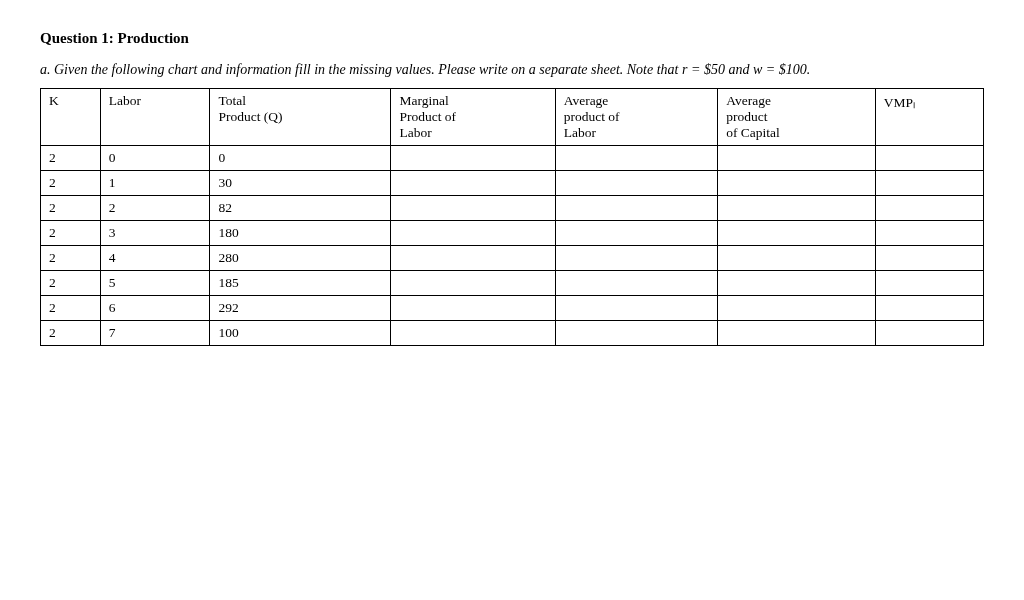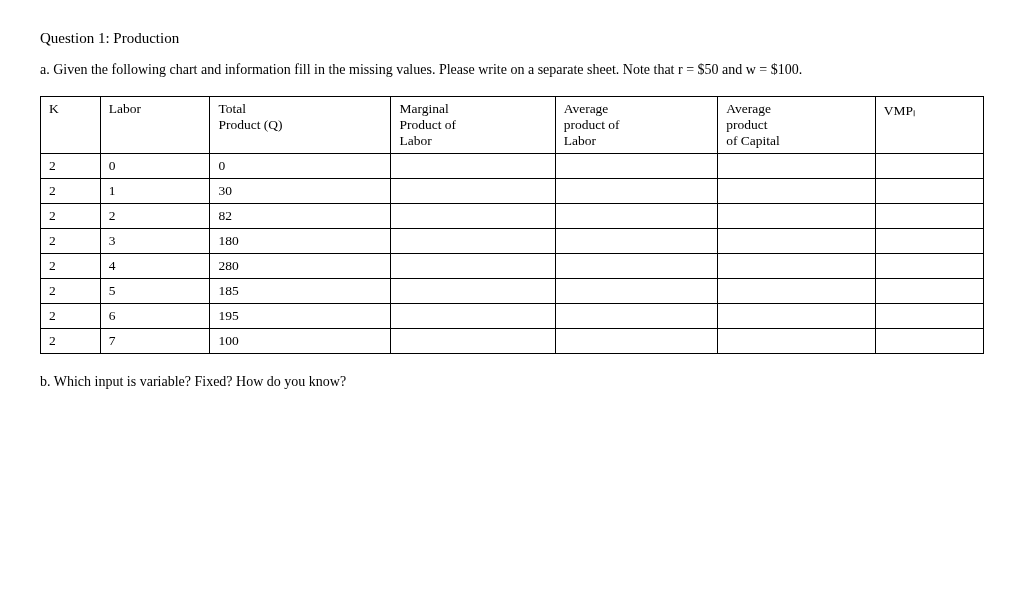--- a/index.html
+++ b/index.html
@@ -6,28 +6,29 @@
     body {
       background: #fff;
       font-family: Georgia, 'Times New Roman', serif;
       font-size: 14px;
       color: #000;
       padding: 30px 40px;
       width: 1024px;
       min-height: 600px;
     }
     .question-title {
-      font-weight: normal;
+      font-weight: bold;
       font-size: 15px;
       margin-bottom: 12px;
     }
     .intro-text {
       font-size: 14px;
       line-height: 1.5;
-      margin-bottom: 16px;
+      margin-bottom: 8px;
+      font-style: italic;
     }
     table {
       border-collapse: collapse;
       width: 100%;
       margin-bottom: 16px;
       font-size: 13.5px;
     }
     table th, table td {
       border: 1px solid #000;
       padding: 4px 8px;
@@ -119,33 +120,32 @@
         <td>5</td>
         <td>185</td>
         <td></td>
         <td></td>
         <td></td>
         <td></td>
       </tr>
       <tr>
         <td>2</td>
         <td>6</td>
-        <td>195</td>
+        <td>292</td>
         <td></td>
         <td></td>
         <td></td>
         <td></td>
       </tr>
       <tr>
         <td>2</td>
         <td>7</td>
         <td>100</td>
         <td></td>
         <td></td>
         <td></td>
         <td></td>
       </tr>
     </tbody>
 </table>
 
 <div class="answer-questions" id="questions-container">
-<p>b. Which input is variable?  Fixed?  How do you know?</p>
   </div>
 
 </body></html>

